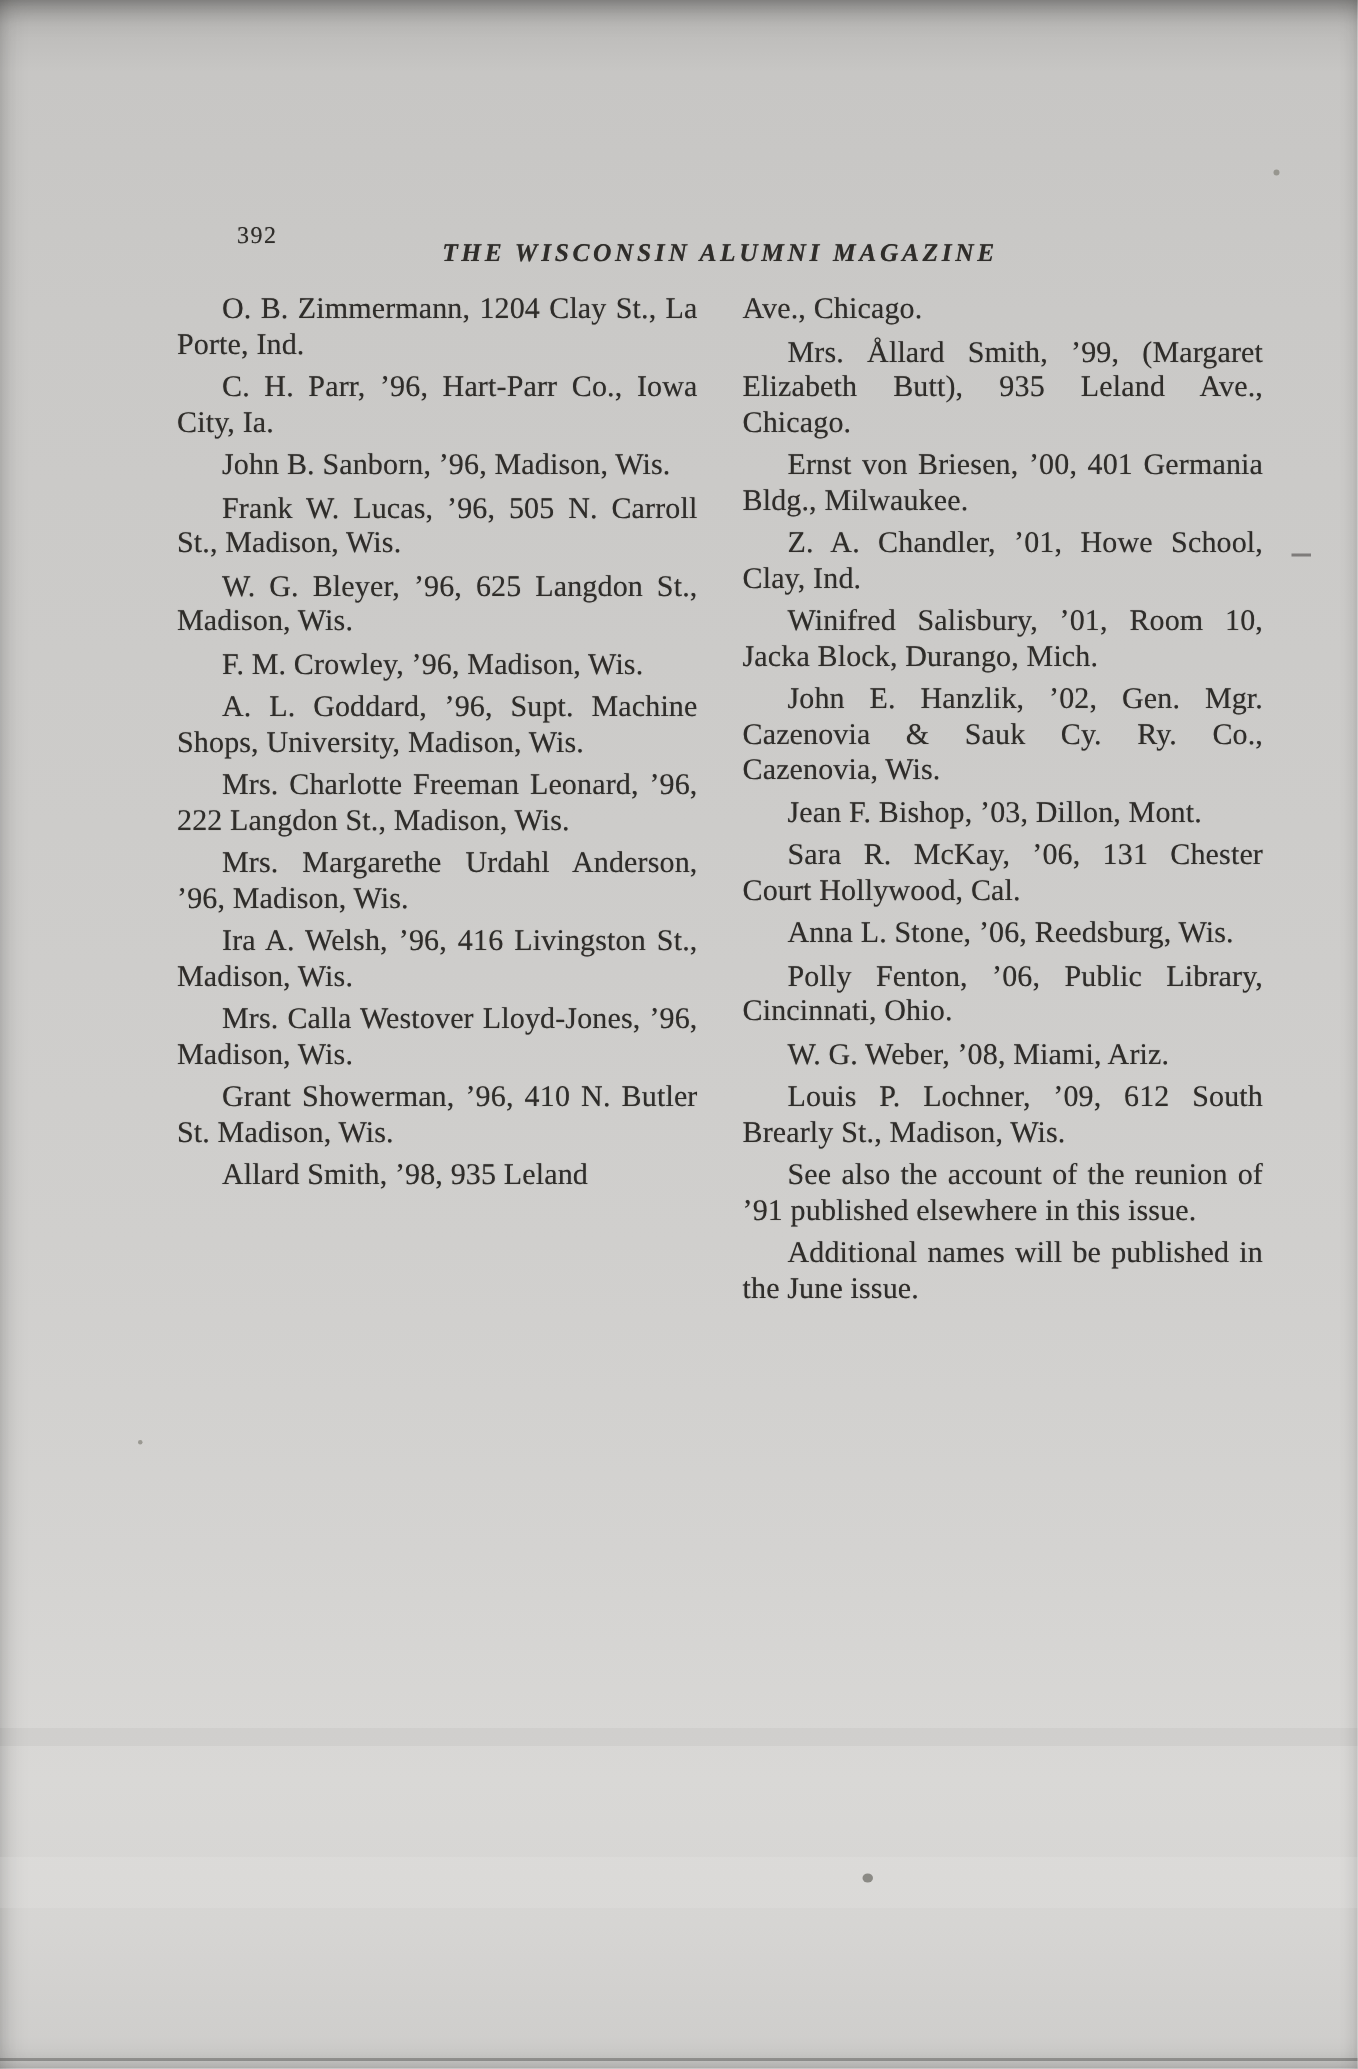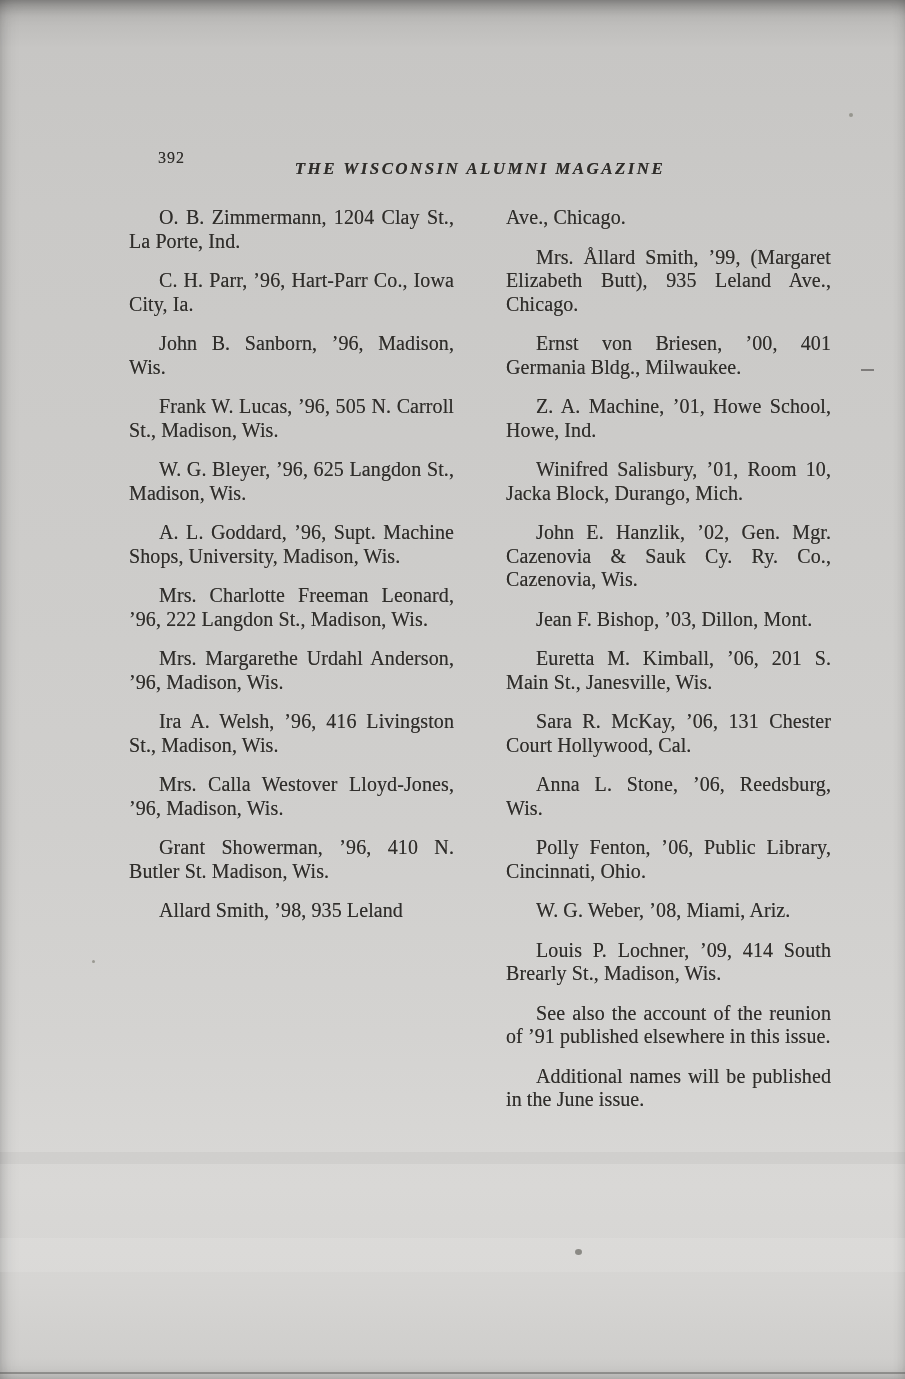--- a/index.html
+++ b/index.html
@@ -83,21 +83,21 @@
     display: flex; gap: 20px;
   }
   .col {
     width: 357px;
     font-size: 20px;
     line-height: 23.5px;
     text-align: justify;
     letter-spacing: 0.1px;
     text-shadow: 0 0 0.6px rgba(47,45,42,0.55);
   }
-  .entry { margin: 16px; text-indent: 30px; }
+  .entry { margin: 5px; text-indent: 30px; }
   .entry.flush { text-indent: 0; }
 </style>
 </head>
 <body>
 
 <div class="vignette"></div>
 <div class="band-light"></div>
 <div class="band-dark"></div>
 <div class="bottom-line"></div>
 <div class="speck speck-1"></div>
@@ -113,41 +113,41 @@
   </header>
 
   <main class="columns">
 
     <section class="col">
       <p class="entry">O. B. Zimmermann, 1204 Clay St., La Porte, Ind.</p>
       <p class="entry">C. H. Parr, ’96, Hart-Parr Co., Iowa City, Ia.</p>
       <p class="entry">John B. Sanborn, ’96, Madison, Wis.</p>
       <p class="entry">Frank W. Lucas, ’96, 505 N. Carroll St., Madison, Wis.</p>
       <p class="entry">W. G. Bleyer, ’96, 625 Langdon St., Madison, Wis.</p>
+      <p class="entry">F. M. Crowley, ’96, Madison, Wis.</p>
       <p class="entry">A. L. Goddard, ’96, Supt. Machine Shops, University, Madison, Wis.</p>
       <p class="entry">Mrs. Charlotte Freeman Leonard, ’96, 222 Langdon St., Madison, Wis.</p>
       <p class="entry">Mrs. Margarethe Urdahl Anderson, ’96, Madison, Wis.</p>
       <p class="entry">Ira A. Welsh, ’96, 416 Livingston St., Madison, Wis.</p>
       <p class="entry">Mrs. Calla Westover Lloyd-Jones, ’96, Madison, Wis.</p>
       <p class="entry">Grant Showerman, ’96, 410 N. Butler St. Madison, Wis.</p>
       <p class="entry">Allard Smith, ’98, 935 Leland</p>
     </section>
 
     <section class="col">
       <p class="entry flush">Ave., Chicago.</p>
       <p class="entry">Mrs. Ållard Smith, ’99, (Margaret Elizabeth Butt), 935 Leland Ave., Chicago.</p>
       <p class="entry">Ernst von Briesen, ’00, 401 Germania Bldg., Milwaukee.</p>
-      <p class="entry">Z. A. Machine, ’01, Howe School, Howe, Ind.</p>
+      <p class="entry">Z. A. Chandler, ’01, Howe School, Clay, Ind.</p>
       <p class="entry">Winifred Salisbury, ’01, Room 10, Jacka Block, Durango, Mich.</p>
       <p class="entry">John E. Hanzlik, ’02, Gen. Mgr. Cazenovia &amp; Sauk Cy. Ry. Co., Cazenovia, Wis.</p>
       <p class="entry">Jean F. Bishop, ’03, Dillon, Mont.</p>
-      <p class="entry">Euretta M. Kimball, ’06, 201 S. Main St., Janesville, Wis.</p>
       <p class="entry">Sara R. McKay, ’06, 131 Chester Court Hollywood, Cal.</p>
       <p class="entry">Anna L. Stone, ’06, Reedsburg, Wis.</p>
       <p class="entry">Polly Fenton, ’06, Public Library, Cincinnati, Ohio.</p>
       <p class="entry">W. G. Weber, ’08, Miami, Ariz.</p>
-      <p class="entry">Louis P. Lochner, ’09, 414 South Brearly St., Madison, Wis.</p>
+      <p class="entry">Louis P. Lochner, ’09, 612 South Brearly St., Madison, Wis.</p>
       <p class="entry">See also the account of the reunion of ’91 published elsewhere in this issue.</p>
       <p class="entry">Additional names will be published in the June issue.</p>
     </section>
 
   </main>
 </div>
 
 </body></html>

